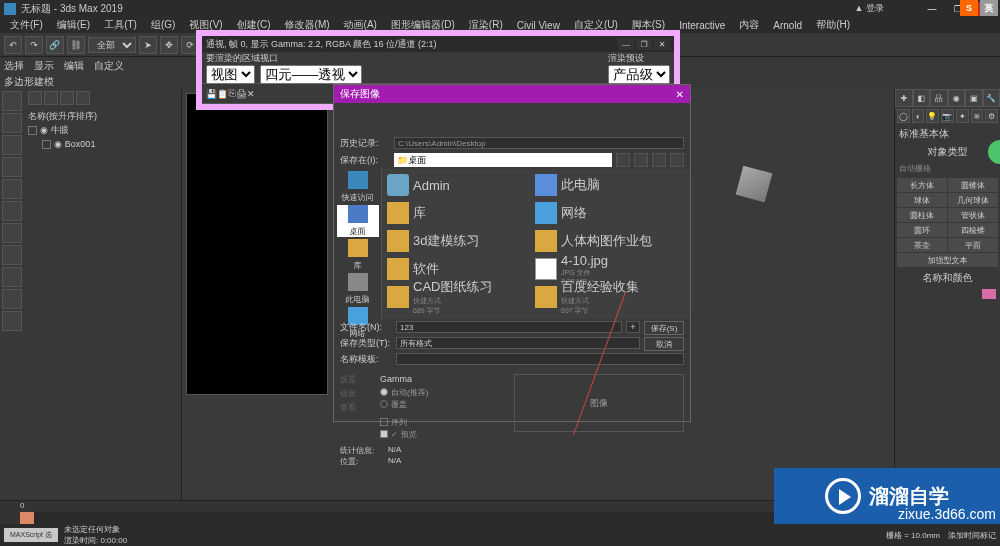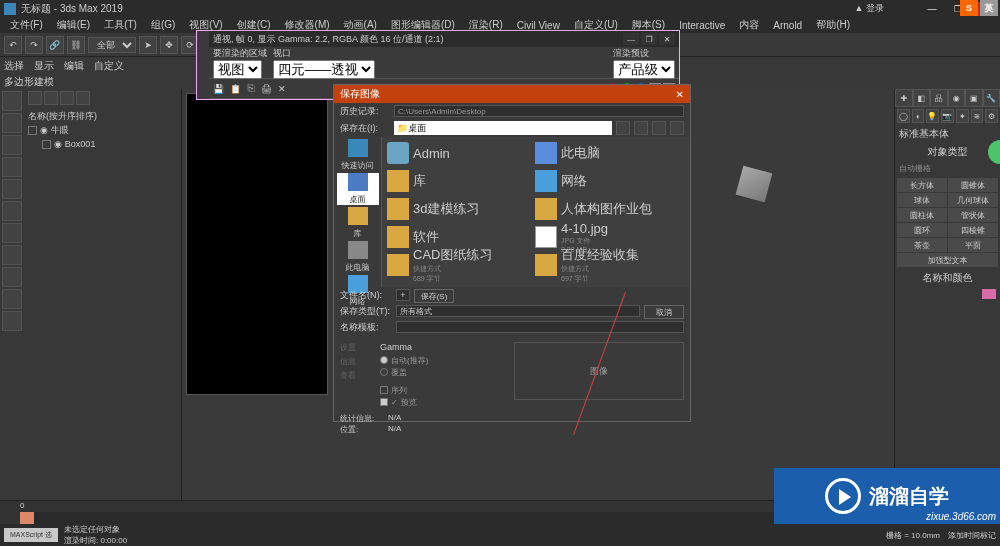--- a/index.html
+++ b/index.html
@@ -39,36 +39,36 @@
 .rp-tabs { display: flex; height: 18px; }
 .rp-tabs .t { flex: 1; background: #424242; border: 1px solid #555; font-size: 8px; display:flex;align-items:center;justify-content:center;color:#ccc; }
 .rp-row { display:flex; padding:2px; gap:2px; }
 .rp-row .b { flex:1; height:14px; background:#424242; border:1px solid #555; display:flex;align-items:center;justify-content:center;font-size:8px;color:#ccc; }
 .rp-section { padding: 2px 4px; color: #ccc; font-size: 10px; }
 .rp-grid { display: grid; grid-template-columns: 1fr 1fr; gap: 1px; padding: 2px; }
 .rp-grid .g { height: 14px; background: #4a4a4a; color: #ccc; font-size: 8px; display:flex;align-items:center;justify-content:center; }
 .rp-color { width: 14px; height: 10px; background: #d96ba8; display: inline-block; margin-left:auto; }
 
 
-.rwin { position: absolute; left: 196px; top: 30px; width: 484px; background: #3a3a3a; border: 1px solid #f0abfc; padding-left: 12px; }
+.rwin { position: absolute; left: 196px; top: 30px; width: 484px; background: #3a3a3a; border: 6px solid #f0abfc; }
 .rwin .titlebar { height: 16px; background: #2b2b2b; display:flex;align-items:center;padding:0 4px; }
 .rwin .titlebar span { color:#ccc; font-size:9px; flex:1; }
 .rwin .titlebar .wb { width:16px; height:12px; background:#333; color:#ccc; font-size:8px; display:flex;align-items:center;justify-content:center;margin-left:2px; }
-.rwin .rtool { height: 32px; background:#3a3a3a; display:flex; align-items:center; padding:2px 4px; gap:6px; color:#ccc; font-size:9px; border-bottom:1px solid #555;}
+.rwin .rtool { height: 32px; background:#3a3a3a; display:flex; align-items:center; padding:2px 4px; color:#ccc; font-size:9px; border-bottom:1px solid #555;}
 .rwin .rtlabel { display:inline-block; }
 .rwin .rec { display:flex; gap:2px; }
 .rwin .rec .d { width:12px; height:12px; border-radius:50%; }
 .rwin .rec .r { background:#c03; } .rwin .rec .g { background:#0a0; } .rwin .rec .b { background:#06c; }
 .rwin .rec .sq { width:12px; height:12px; border:1px solid #888; }
 
 
 .save-dlg { position: absolute; left: 333px; top: 84px; width: 358px; height: 338px; background: #3a3a3a; border: 1px solid #666; }
-.save-dlg .sd-title { height: 18px; background: #c2410c; display:flex;align-items:center;padding:0 6px; color:#fff; font-size:10px; }
+.save-dlg .sd-title { height: 18px; background: #a21caf; display:flex;align-items:center;padding:0 6px; color:#fff; font-size:10px; }
 .save-dlg .sd-title .x { margin-left:auto; font-size:10px; }
-.save-dlg .sd-hist { height: 16px; display:flex;align-items:center;padding:0 6px; gap:4px; }
+.save-dlg .sd-hist { height: 16px; display:flex;align-items:center;padding:0 6px; gap:4px;margin-top:32px; }
 .save-dlg .sd-hist .lbl { font-size:9px; color:#ccc; width:50px; }
 .save-dlg .sd-hist .path { flex:1; height:12px; background:#2f2f2f; border:1px solid #555; color:#999; font-size:8px; padding:0 3px; display:flex;align-items:center; }
 .save-dlg .sd-loc { height: 18px; display:flex;align-items:center;padding:0 6px; gap:4px; }
 .save-dlg .sd-loc .lbl { font-size:9px; color:#ccc; width:50px; }
 .save-dlg .sd-loc .combo { flex:1; height:14px; background:#fff; color:#000; font-size:9px; padding:0 3px; display:flex;align-items:center; }
 .save-dlg .sd-loc .nav { width:14px; height:14px; background:#424242; border:1px solid #555; }
 
 .sd-body { display:flex; height:150px; }
 .sd-side { width:48px; background:#3a3a3a; border-right:1px solid #555; display:flex;flex-direction:column;align-items:center; }
 .sd-side .nav { width:42px; height:36px; display:flex;flex-direction:column;align-items:center;justify-content:center; font-size:8px; color:#ccc; gap:3px; margin-top:2px; }
@@ -116,21 +116,21 @@
 .timeline .track { height:14px; background:#2a2a2a; margin:2px 20px; position:relative; }
 .timeline .track .mark { position:absolute; left:0; width:14px; height:14px; background:#d86; }
 .status { position:absolute; bottom:0; left:0; right:0; height:22px; background:#2b2b2b; display:flex; align-items:center; padding:0 4px; font-size:8px; color:#ccc; gap:6px;}
 .status .maxscript { width:54px; height:14px; background:#c8c8c8; color:#333; font-size:7px; display:flex;align-items:center;justify-content:center; }
 
 
 .wm { position:absolute; right:0; bottom:22px; width:226px; height:56px; background:#1b5eab; display:flex;align-items:center;justify-content:center; gap:8px; }
 .wm .logo { width:36px;height:36px;border:3px solid #fff; border-radius:50%; position:relative; }
 .wm .logo::after { content:''; position:absolute; left:11px; top:8px; border-left:12px solid #fff; border-top:8px solid transparent; border-bottom:8px solid transparent; }
 .wm .txt { color:#fff; font-size:20px; font-weight:bold; }
-.wm .url { color:#fff; font-size:10px; position:absolute; right:4px; bottom:2px;font-style:italic; }
+.wm .url { color:#fff; font-size:14px; position:absolute; right:4px; bottom:2px; }
 
 .login-area { position:absolute; right:114px; top:0; color:#ccc; font-size:9px; padding:2px; }
 .ext-icons { position:absolute; right:2px; top:0; display:flex; gap:2px; }
 .ext-icons .e { width:18px; height:16px; display:flex;align-items:center;justify-content:center;font-size:9px;font-weight:bold; }
 .ext-icons .s { background:#f60; color:#fff; }
 .ext-icons .en { background:#999; color:#fff; }
 
 .vp-cube { position:absolute; right:120px; top:75px; width:40px; height:40px; }
 .vp-cube .c { width:30px;height:30px;background:linear-gradient(135deg,#aaa,#777); transform:rotate(15deg); margin:5px; }
 
@@ -440,20 +440,21 @@
               <span class="s">快捷方式</span>
               <span class="s">697 字节</span>
             </div>
           </div>
       </div>
     </div>
   </div>
   <div class="sd-fields">
     <div class="sd-field">
       <span class="lbl">文件名(N):</span>
+      <div class="inp">123</div>
       <div class="plus">+</div>
       <div class="btn">保存(S)</div>
     </div>
     <div class="sd-field">
       <span class="lbl">保存类型(T):</span>
       <div class="inp">所有格式</div>
       <div class="btn">取消</div>
     </div>
     <div class="sd-field">
       <span class="lbl">名称模板:</span>

